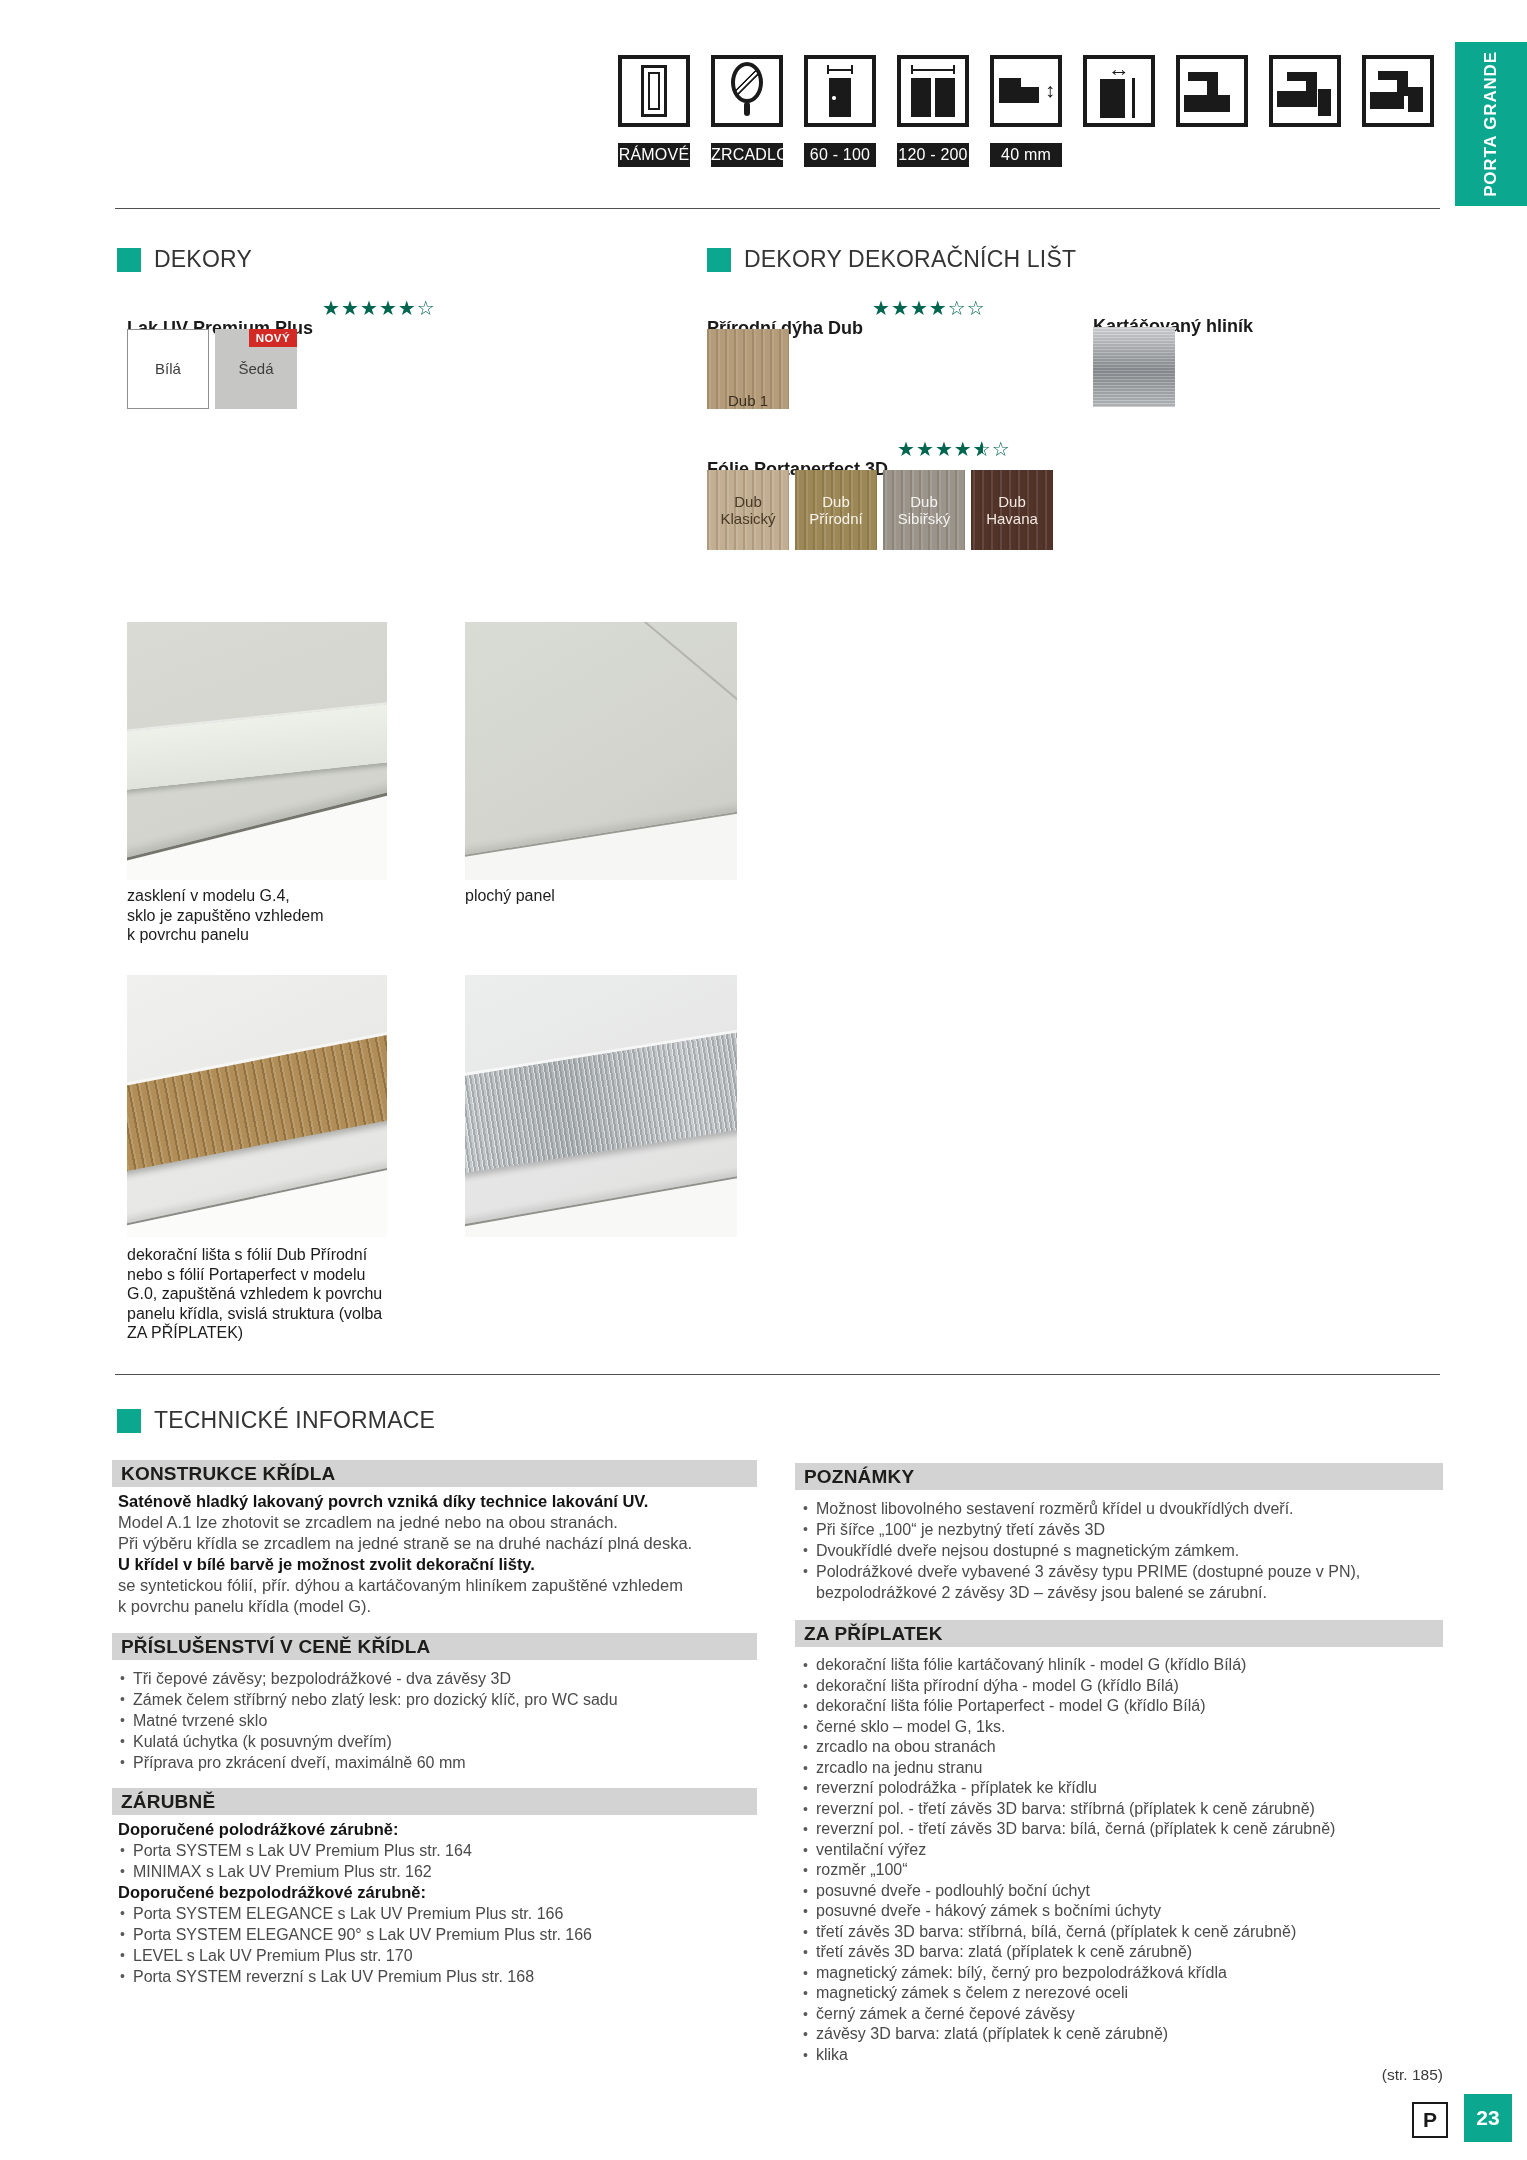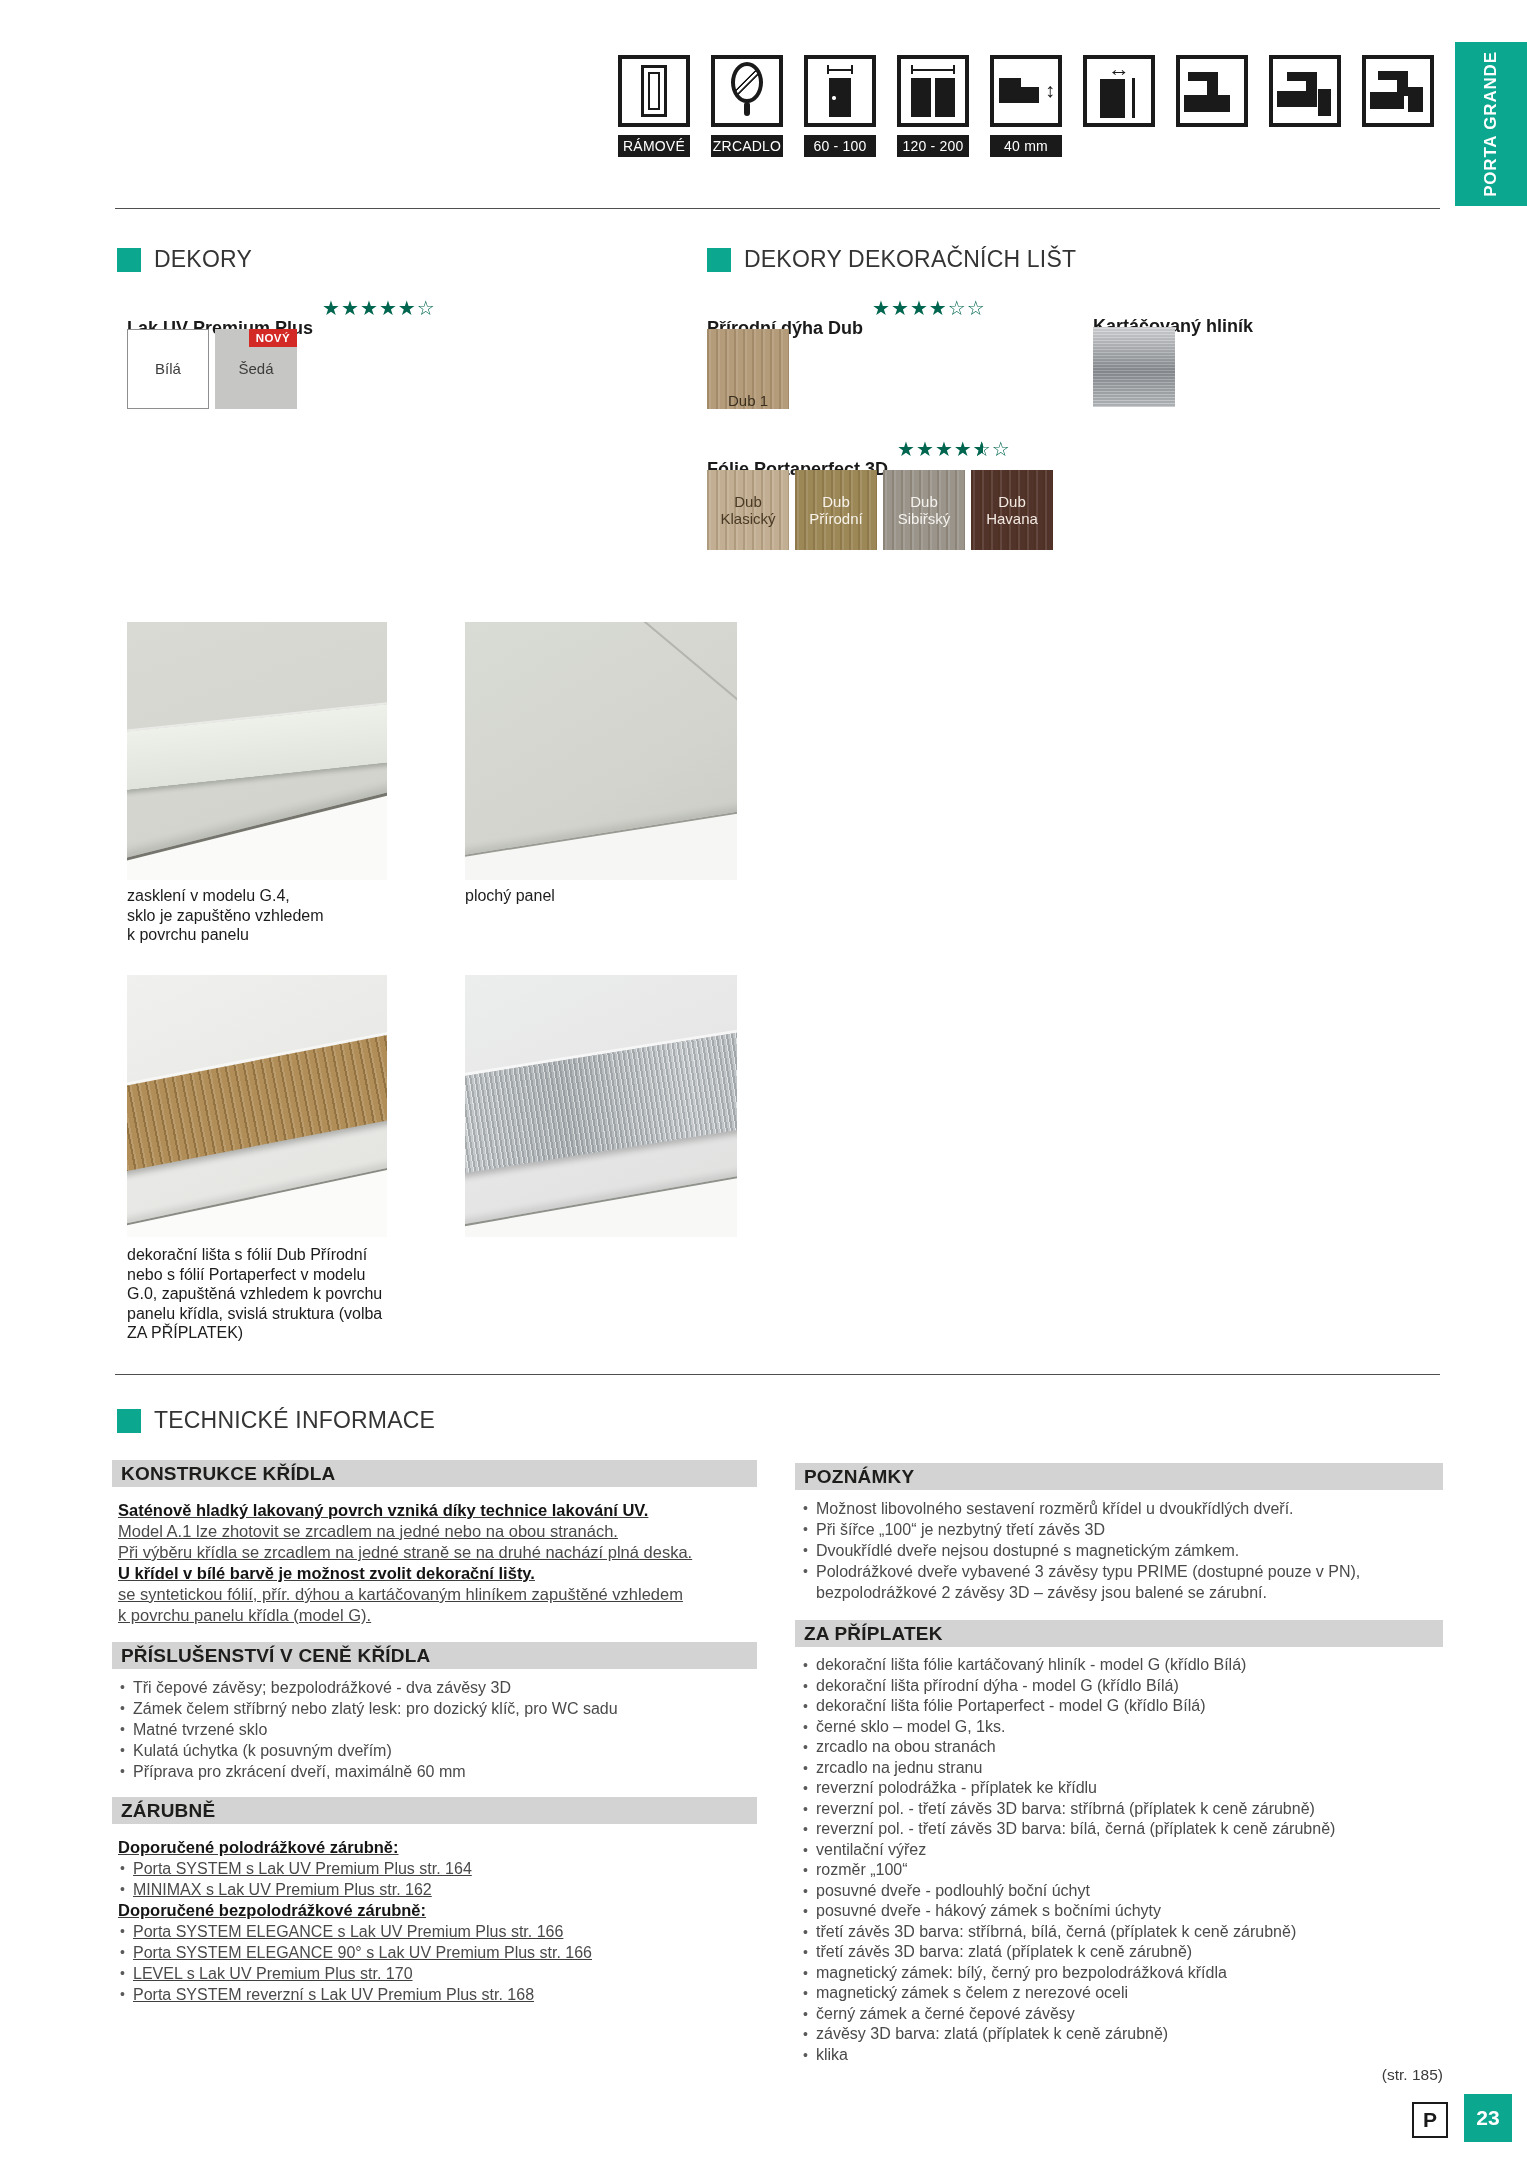--- a/index.html
+++ b/index.html
@@ -4,21 +4,21 @@
 <style>
   html,body{margin:0;padding:0;background:#fff;}
   .page{position:relative;width:1527px;height:2160px;background:#fff;
         font-family:"Liberation Sans",sans-serif;color:#3f3f3f;overflow:hidden;}
 
   
   .icons-row{position:absolute;left:618px;top:55px;display:flex;gap:21px;}
   .spec-icon{width:72px;display:flex;flex-direction:column;align-items:center;}
   .spec-box{width:72px;height:72px;border:4px solid #1a1a1a;background:#fff;box-sizing:border-box;position:relative;}
   .art{position:absolute;inset:0;}
-  .tag{margin-top:8px;background:#1a1a1a;color:#fff;font-size:14px;line-height:1;
+  .tag{margin-top:16px;background:#1a1a1a;color:#fff;font-size:16px;line-height:1;
        padding:4px 0 4px;width:72px;text-align:center;font-weight:500;letter-spacing:.2px;}
 
   .g-frame-door::before{content:"";position:absolute;left:19px;top:6px;width:26px;height:52px;border:3px solid #1a1a1a;box-sizing:border-box;}
   .g-frame-door::after{content:"";position:absolute;left:26px;top:13px;width:12px;height:38px;border:2px solid #1a1a1a;box-sizing:border-box;}
 
   .g-mirror::before{content:"";position:absolute;left:16px;top:3px;width:32px;height:41px;border:4px solid #1a1a1a;border-radius:50%;box-sizing:border-box;
      background:linear-gradient(135deg,transparent 42%,#1a1a1a 43%,#1a1a1a 46%,transparent 47%,transparent 52%,#1a1a1a 53%,#1a1a1a 56%,transparent 57%);}
   .g-mirror::after{content:"";position:absolute;left:29px;top:43px;width:6px;height:14px;background:#1a1a1a;border-radius:3px;}
 
   .g-single-door-width::before{content:"";position:absolute;left:19px;top:6px;width:26px;height:9px;box-sizing:border-box;
@@ -101,21 +101,21 @@
                       linear-gradient(90deg,#cdd1d3,#aeb3b6 40%,#c7cbce 75%,#b4b9bc);
      box-shadow:0 -3px 0 rgba(255,255,255,.65),0 4px 6px rgba(0,0,0,.22);}
   .p4-edge{left:-20%;bottom:-86px;width:140%;height:120px;background:#f8f8f7;transform:rotate(-10deg);
      border-top:2px solid #8f918b;box-shadow:0 -5px 6px rgba(0,0,0,.10);}
 
   .caption{position:absolute;font-size:16px;line-height:19.5px;color:#1c1c1c;white-space:pre-line;}
 
   
   .col{position:absolute;}
   .tband{background:#d2d3d2;color:#1d1d1b;font-weight:700;font-size:19px;line-height:27px;padding-left:9px;letter-spacing:.2px;}
-  .klines{margin:13px 0 16px 6px;text-decoration:underline;}
+  .klines{margin:4px 0 16px 6px;}
   .kl{font-size:16.5px;line-height:21px;color:#4a4a4a;}
   .kl.b{font-weight:700;color:#141414;}
   .blist{margin:8px 0 15px 6px;}
   .bl{position:relative;font-size:16px;line-height:21px;color:#4a4a4a;padding-left:15px;white-space:pre-line;}
   .bl::before{content:"•";position:absolute;left:2px;top:0;color:#5a5a5a;font-size:14px;}
   .blist.tight .bl{line-height:20.5px;}
   .zl{position:relative;font-size:16px;line-height:21px;color:#4a4a4a;padding-left:15px;}
   .zl.head{font-weight:700;color:#141414;padding-left:0;font-size:16.5px;}
   .zl.it::before{content:"•";position:absolute;left:2px;top:0;color:#5a5a5a;font-size:14px;}
 

